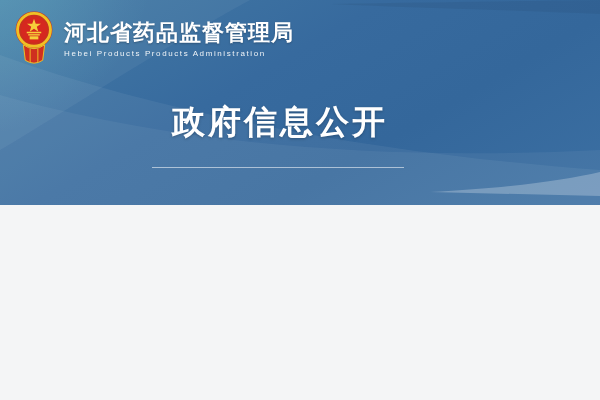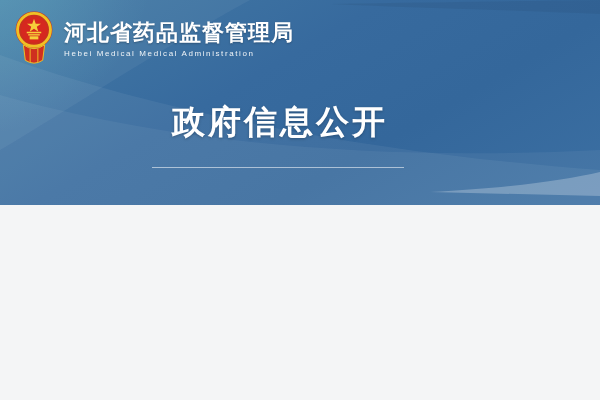--- a/index.html
+++ b/index.html
@@ -63,21 +63,21 @@
       <circle cx="20" cy="20.5" r="13.5" fill="#d6281f"></circle>
       <polygon points="20,9 21.8,14.2 27.2,14.2 22.9,17.4 24.5,22.6 20,19.4 15.5,22.6 17.1,17.4 12.8,14.2 18.2,14.2" fill="#f6cf3a"></polygon>
       <rect x="12.5" y="22.5" width="15" height="1.6" fill="#f6cf3a"></rect>
       <rect x="14" y="25" width="12" height="1.4" fill="#f6cf3a"></rect>
       <rect x="15.5" y="27.2" width="9" height="3.2" fill="#f6cf3a"></rect>
       <path d="M9,36 Q20,44 31,36 L29,52 Q20,58 11,52 Z" fill="#cf2f1f" stroke="#efc125" stroke-width="1"></path>
       <path d="M16,40 L16,54 M24,40 L24,54" stroke="#efc125" stroke-width="1" fill="none"></path>
     </svg>
     <div>
       <div class="site-title">河北省药品监督管理局</div>
-      <div class="site-subtitle">Hebei Medical Medical Administration</div>
+      <div class="site-subtitle">Hebei Products Products Administration</div>
     </div>
   </div>
 
   <div class="banner-title">政府信息公开</div>
   <div class="banner-underline"></div>
 </div>
 
 <div class="page-body">
 
   

